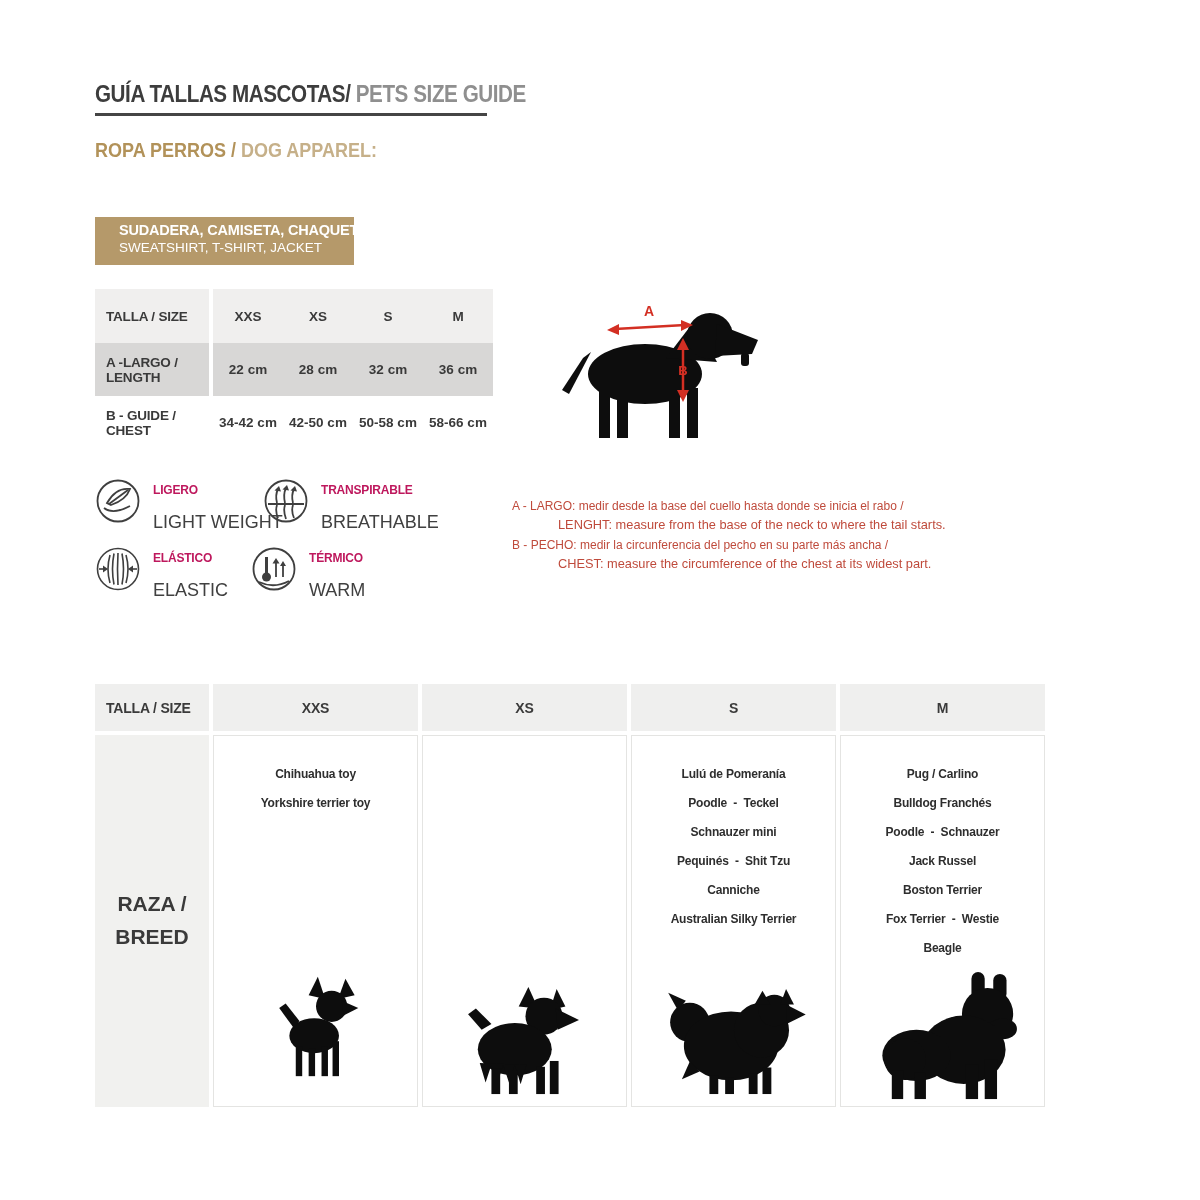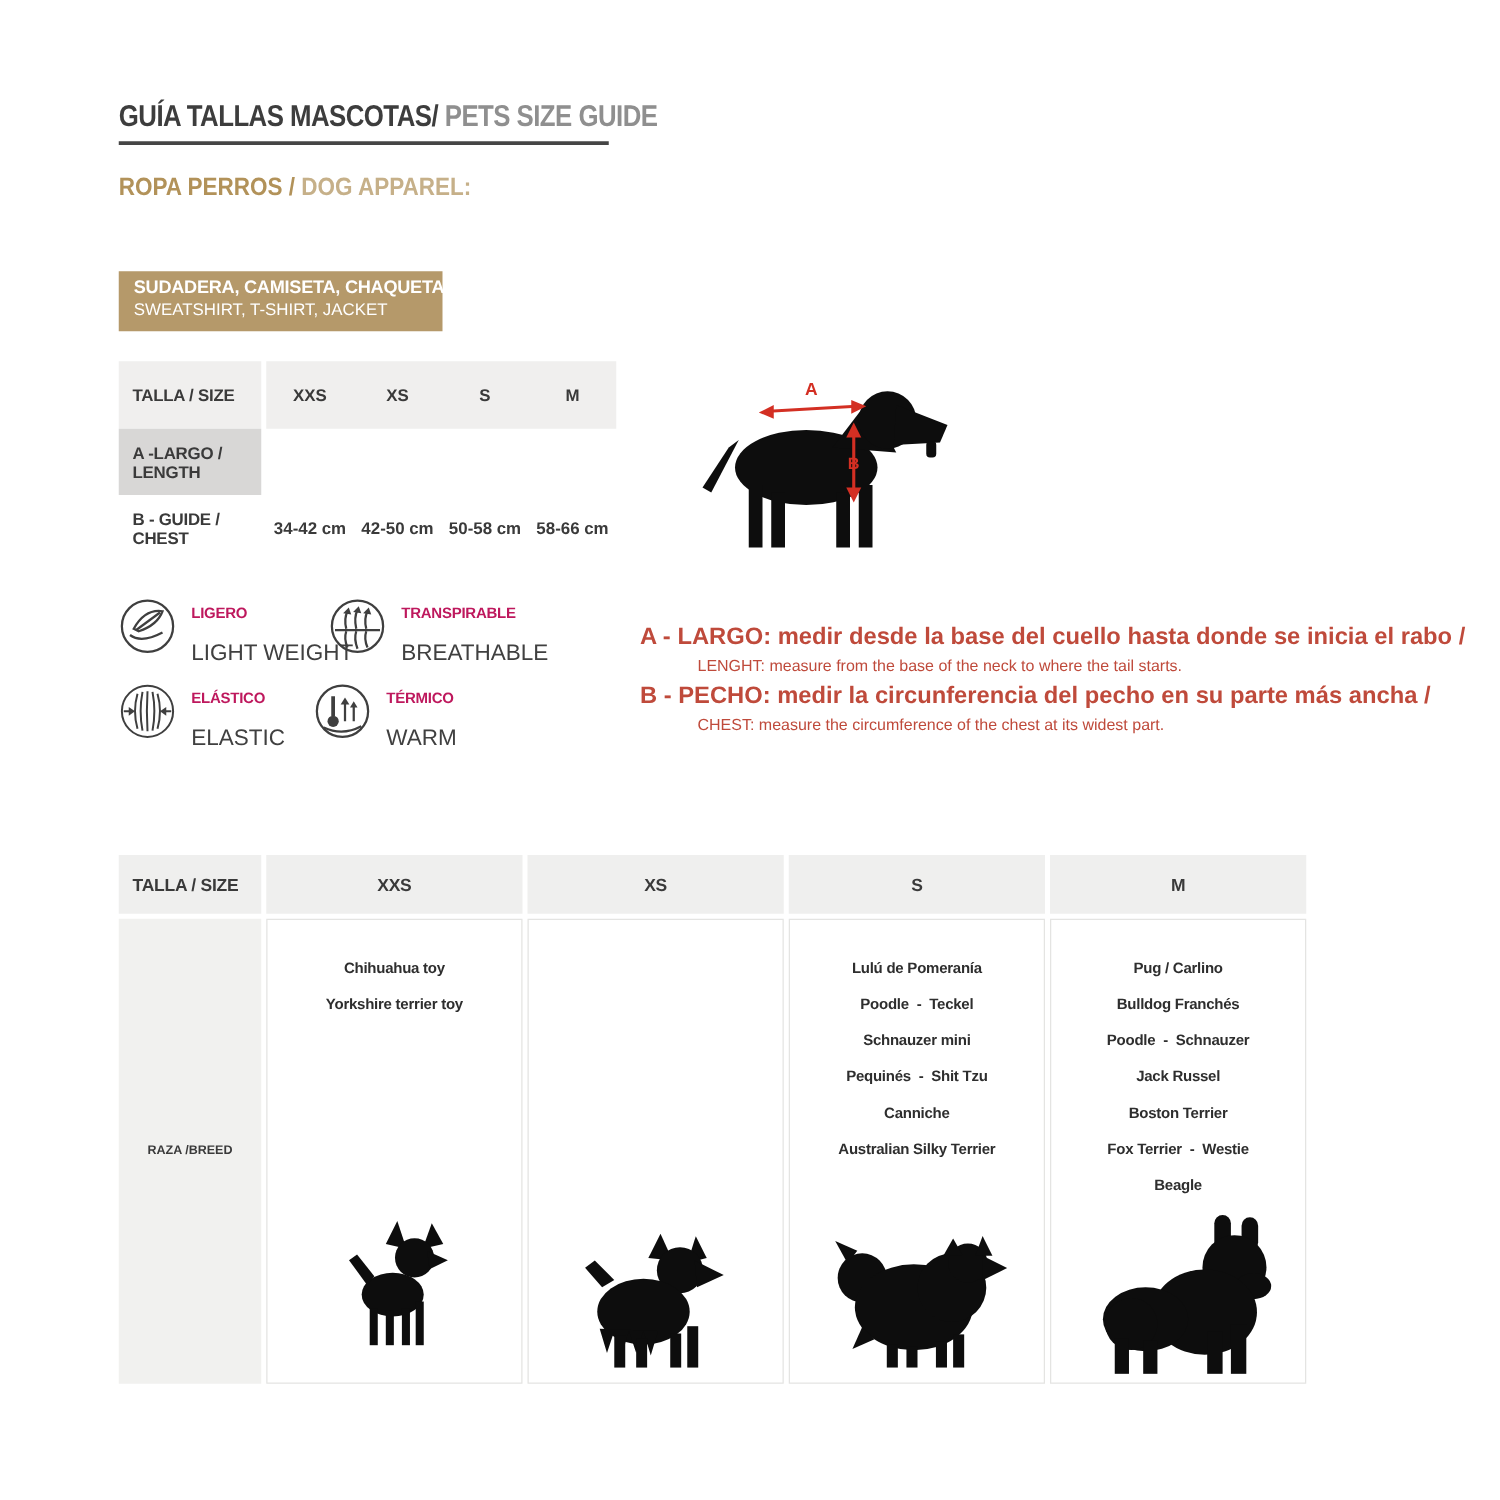--- a/index.html
+++ b/index.html
@@ -11,21 +11,21 @@
            transform:scaleX(0.86); transform-origin:left top; }
   .title .en { color:#8f8f8f; }
   .title-underline { position:absolute; left:95px; top:113px; width:392px; height:3px; background:#454545; }
 
   .subtitle { position:absolute; left:95px; top:139px; font-size:20px; font-weight:bold;
               white-space:nowrap; color:#b29259; transform:scaleX(0.9); transform-origin:left top; }
   .subtitle .en { color:#c6b089; }
 
   
   .banner { position:absolute; left:95px; top:217px; width:259px; height:48px; background:#b5996a;
-            color:#ffffff; padding:5px 12px; box-sizing:border-box; }
+            color:#ffffff; padding:5px 24px; box-sizing:border-box; }
   .banner-line1 { font-size:14.5px; font-weight:bold; letter-spacing:-0.2px; white-space:nowrap; }
   .banner-line2 { font-size:13.5px; margin-top:2px; white-space:nowrap; }
 
   
   .size-table { position:absolute; left:95px; top:289px; width:398px; }
   .st-row { display:flex; }
   .st-label { width:114px; margin-right:4px; display:flex; align-items:center; padding-left:11px;
               box-sizing:border-box; font-weight:bold; font-size:13.5px; color:#3a3a3a; letter-spacing:-0.2px; }
   .st-data { flex:1; display:flex; }
   .st-data .st-cell { width:70px; display:flex; align-items:center; justify-content:center;
@@ -42,33 +42,33 @@
   
   .features { position:absolute; left:95px; top:478px; width:400px; height:140px; }
   .feature { position:absolute; display:flex; gap:12px; }
   .feature .txt { padding-top:5px; }
   .f-es { font-size:12px; font-weight:bold; color:#be185d; letter-spacing:-0.2px; }
   .f-en { font-size:18px; color:#404040; margin-top:15px; }
   .icon-svg { display:block; }
 
   
   .notes { position:absolute; left:512px; top:499px; width:490px; color:#bf4a3b; }
-  .note-line1 { font-size:19px; font-weight:bold; white-space:nowrap; }
+  .note-line1 { font-size:12px; font-weight:normal; white-space:nowrap; }
   .note-line2 { font-size:12.8px; margin:4px 0 6px 46px; white-space:nowrap; }
 
   
   .breed-table { position:absolute; left:95px; top:684px; width:950px; }
   .bt-header { display:flex; gap:4px; height:47px; }
   .bt-header .cell { background:#efefee; display:flex; align-items:center; justify-content:center;
                      font-weight:bold; font-size:14px; color:#3a3a3a; letter-spacing:-0.2px; }
   .bt-header .first { width:114px; justify-content:flex-start; padding-left:11px; box-sizing:border-box; }
   .bt-header .size { width:205px; }
   .bt-body { display:flex; gap:4px; margin-top:4px; height:372px; }
-  .bt-label { width:114px; background:#f1f1ef; display:flex; align-items:center;
-              justify-content:center; font-weight:bold; font-size:10px; color:#3a3a3a; line-height:1.55; }
+  .bt-label { width:114px; background:#f1f1ef; display:flex; flex-direction:column; align-items:center;
+              justify-content:center; font-weight:bold; font-size:21px; color:#3a3a3a; line-height:1.55; }
   .bt-cell { width:205px; box-sizing:border-box; border:1px solid #e4e4e2; background:#ffffff;
              display:flex; flex-direction:column; align-items:center; }
   .breed-list { margin-top:24px; text-align:center; }
   .breed-item { font-size:12px; font-weight:600; color:#2e2e2e; line-height:29px;
                 white-space:pre-wrap; letter-spacing:-0.2px; }
   .dog-wrap { margin-top:auto; line-height:0; }
   .dog-xxs { margin-bottom:28px; }
   .dog-xs  { margin-bottom:10px; }
   .dog-s   { margin-bottom:10px; }
   .dog-m   { margin-bottom:6px;  }
@@ -97,20 +97,26 @@
       <div class="st-label">TALLA /  SIZE</div>
       <div class="st-data">
         <div class="st-cell">XXS</div>
         <div class="st-cell">XS</div>
         <div class="st-cell">S</div>
         <div class="st-cell">M</div>
       </div>
     </div>
     <div class="st-row rowa">
       <div class="st-label">A -LARGO / LENGTH</div>
+      <div class="st-data">
+        <div class="st-cell">22 cm</div>
+        <div class="st-cell">28 cm</div>
+        <div class="st-cell">32 cm</div>
+        <div class="st-cell">36 cm</div>
+      </div>
     </div>
     <div class="st-row rowb">
       <div class="st-label">B - GUIDE / CHEST</div>
       <div class="st-data">
         <div class="st-cell">34-42 cm</div>
         <div class="st-cell">42-50 cm</div>
         <div class="st-cell">50-58 cm</div>
         <div class="st-cell">58-66 cm</div>
       </div>
     </div>

